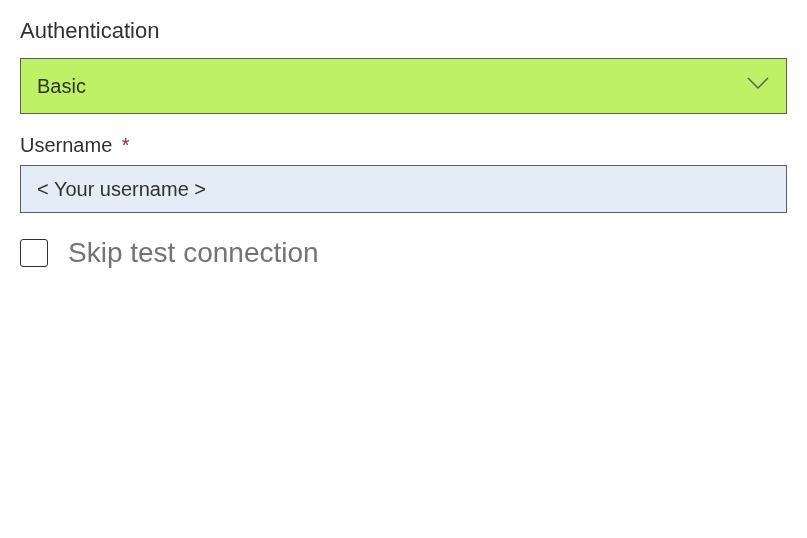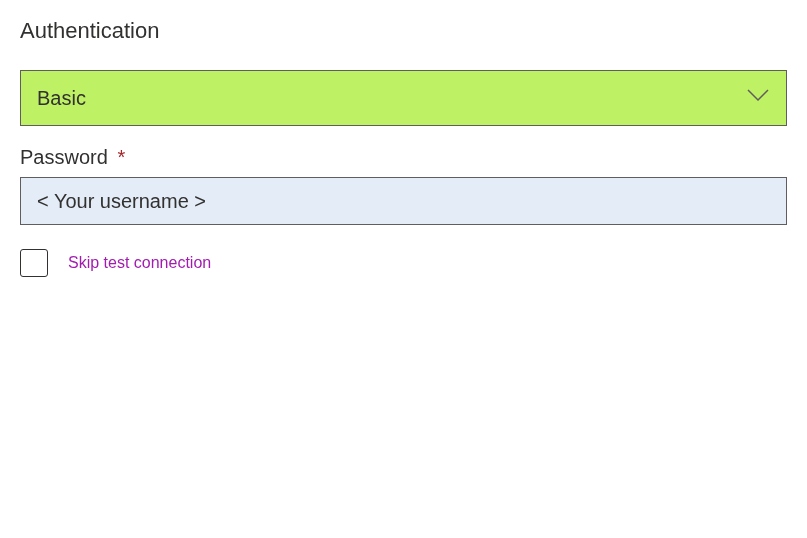--- a/index.html
+++ b/index.html
@@ -11,21 +11,21 @@
       font-family: 'Segoe UI', Tahoma, Geneva, Verdana, sans-serif;
       background: #ffffff;
       padding: 18px 20px;
       width: 807px;
       color: #323130;
     }
     .section-title {
       font-size: 22px;
       font-weight: 400;
       color: #323130;
-      margin-bottom: 26px;
+      margin-bottom: 14px;
     }
     .field-label {
       font-size: 20px;
       font-weight: 400;
       color: #323130;
       margin-bottom: 8px;
       display: block;
     }
     .required-asterisk {
       color: #a4262c;
@@ -87,23 +87,23 @@
       appearance: none;
       -webkit-appearance: none;
       cursor: pointer;
       flex-shrink: 0;
     }
     .checkbox-input:checked {
       background: #0078d4;
       border-color: #0078d4;
     }
     .checkbox-label {
-      font-size: 16px;
+      font-size: 28px;
       font-weight: 400;
-      color: #a21caf;
+      color: #737373;
       margin-left: 20px;
       cursor: pointer;
     }
   </style>
 </head>
 <body>
 
 <div>
   <h2 class="section-title">Authentication</h2>
 
@@ -115,21 +115,21 @@
       <span class="chevron-icon">
         <svg width="22" height="14" viewBox="0 0 22 14">
           <path d="M1 1 L11 11 L21 1" stroke="#605e5c" stroke-width="1.5" fill="none"></path>
         </svg>
       </span>
     </div>
   </div>
 
   <div class="field-group">
     <label class="field-label">
-      <span>Password</span>
+      <span>Username</span>
       <span class="required-asterisk">*</span>
     </label>
     <input type="text" class="text-input" value="&lt; Your username &gt;" style="">
   </div>
 
 
   <div class="checkbox-row">
     <input type="checkbox" class="checkbox-input" id="skip-test" style="">
     <label for="skip-test" class="checkbox-label">Skip test connection</label>
   </div>

